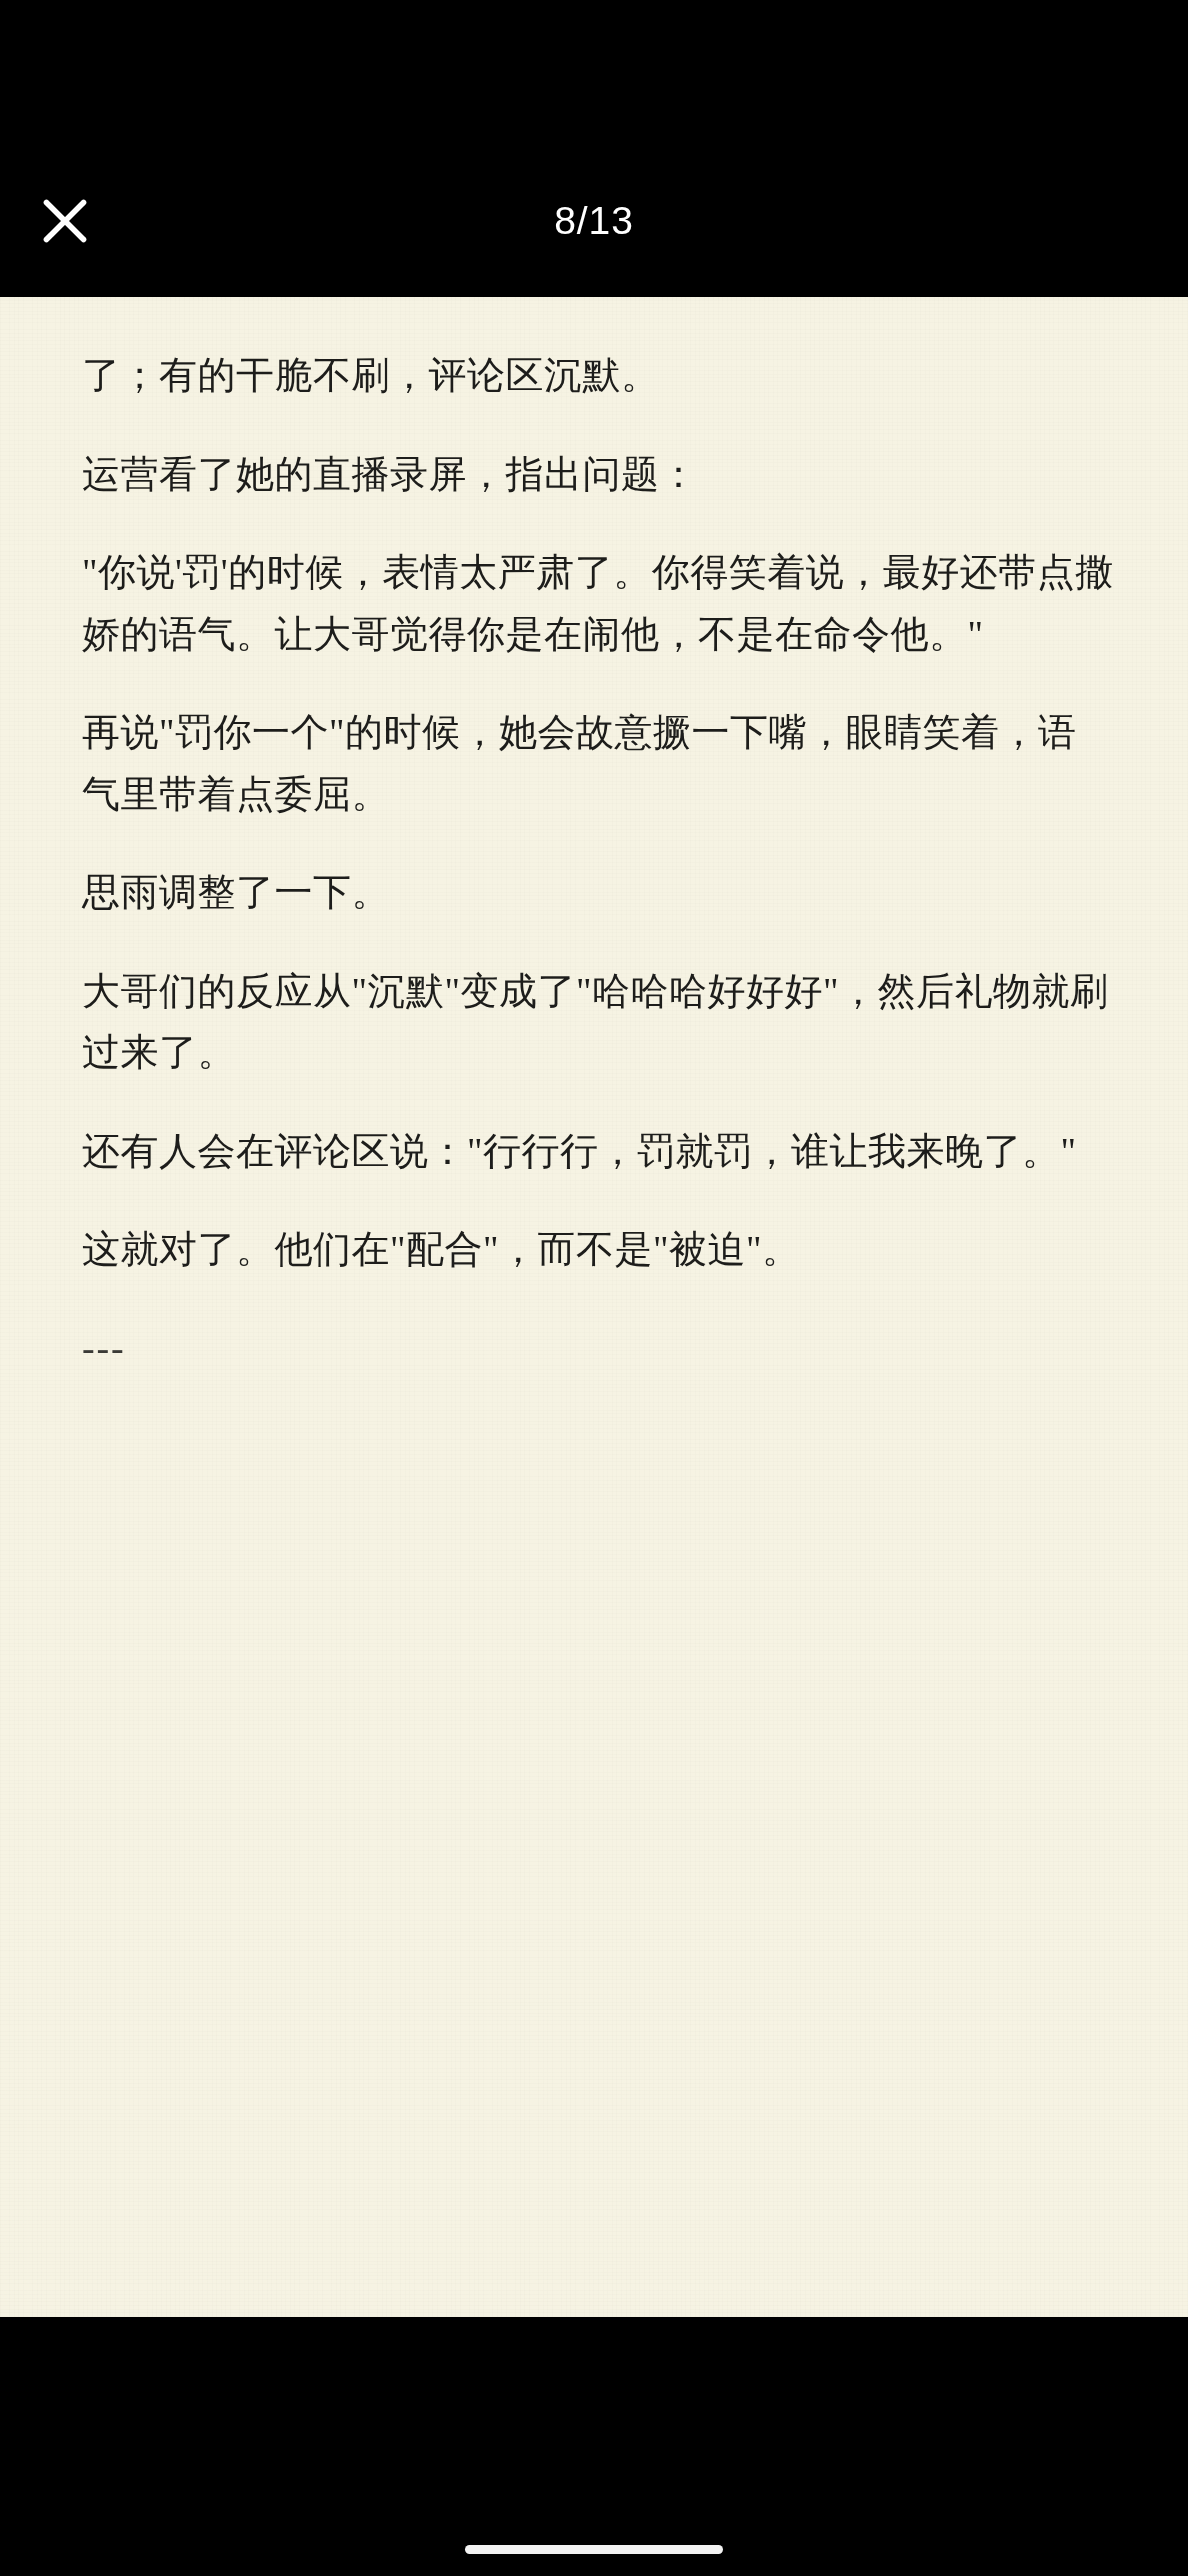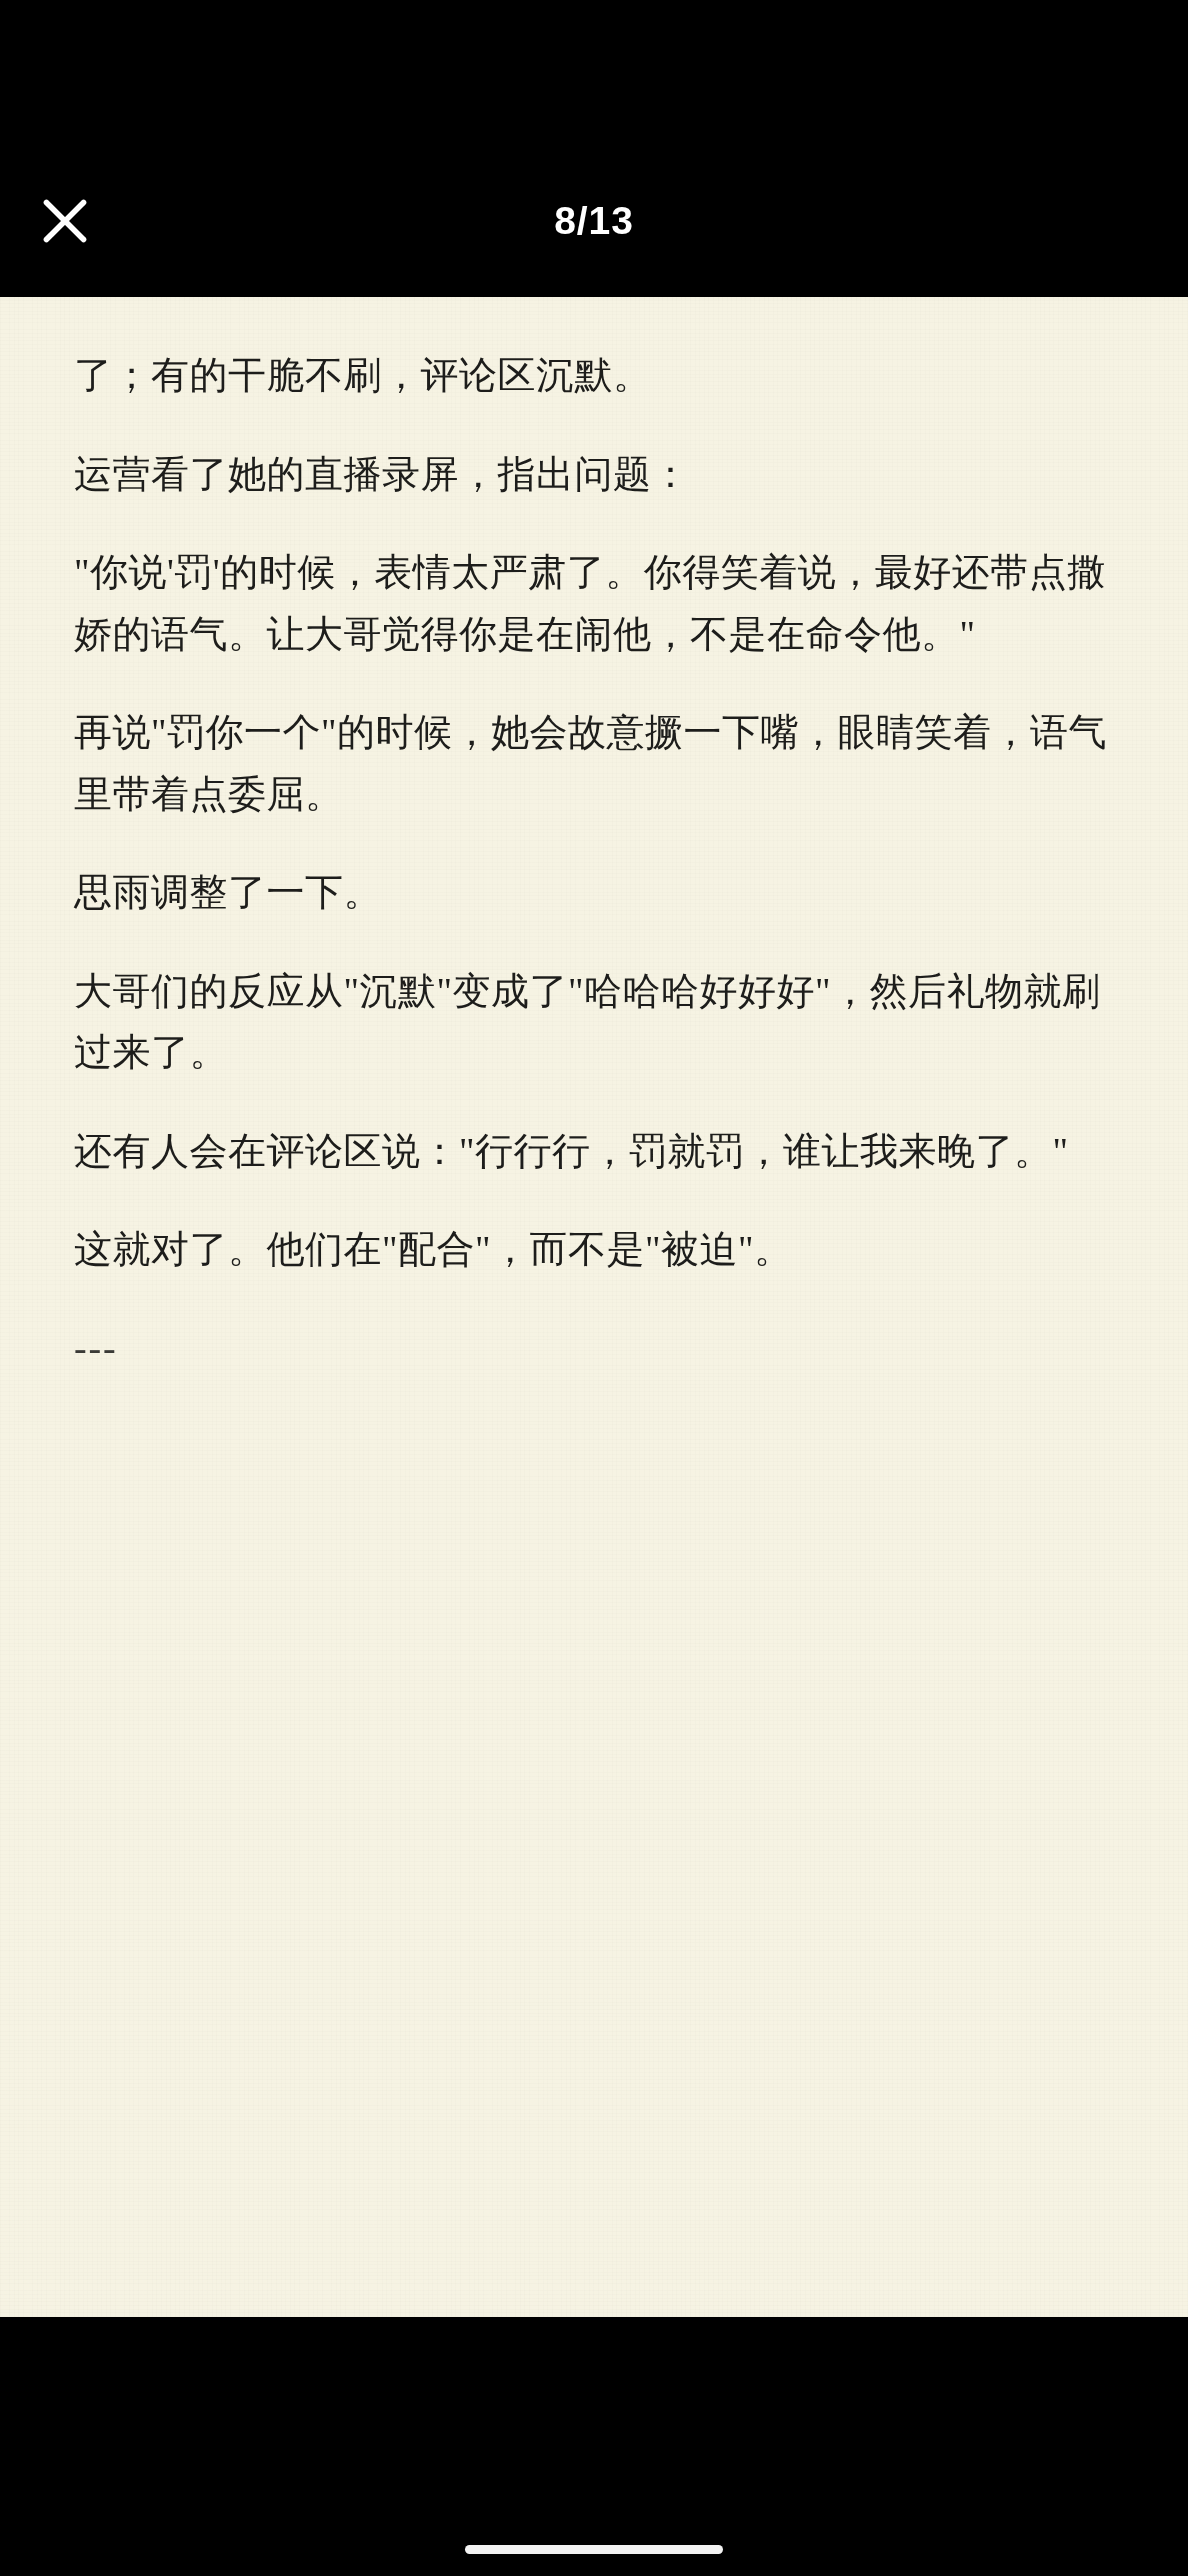--- a/index.html
+++ b/index.html
@@ -20,21 +20,20 @@
     background: #000000;
     display: flex;
     flex-direction: column;
   }
   
   .topbar {
     position: relative;
     height: 297px;
     flex: 0 0 297px;
     background: #000000;
-    font-weight: bold;
   }
   .close-btn {
     position: absolute;
     left: 33px;
     top: 189px;
     width: 64px;
     height: 64px;
     display: flex;
     align-items: center;
     justify-content: center;
@@ -75,21 +74,21 @@
   }
   .content {
     position: relative;
     padding: 48px 74px 0 74px;
     color: #1d1d1b;
     font-size: 38px;
     line-height: 1.62;
     font-family: "Liberation Serif", "DejaVu Serif", serif;
   }
   .para {
-    margin: 0 0 37px 0;
+    margin: 0 0 37px 8px;
     text-align: left;
     letter-spacing: 0.5px;
   }
   .para.divider {
     letter-spacing: 1.8px;
     color: #3a3a36;
   }
   
   .bottombar {
     position: relative;

